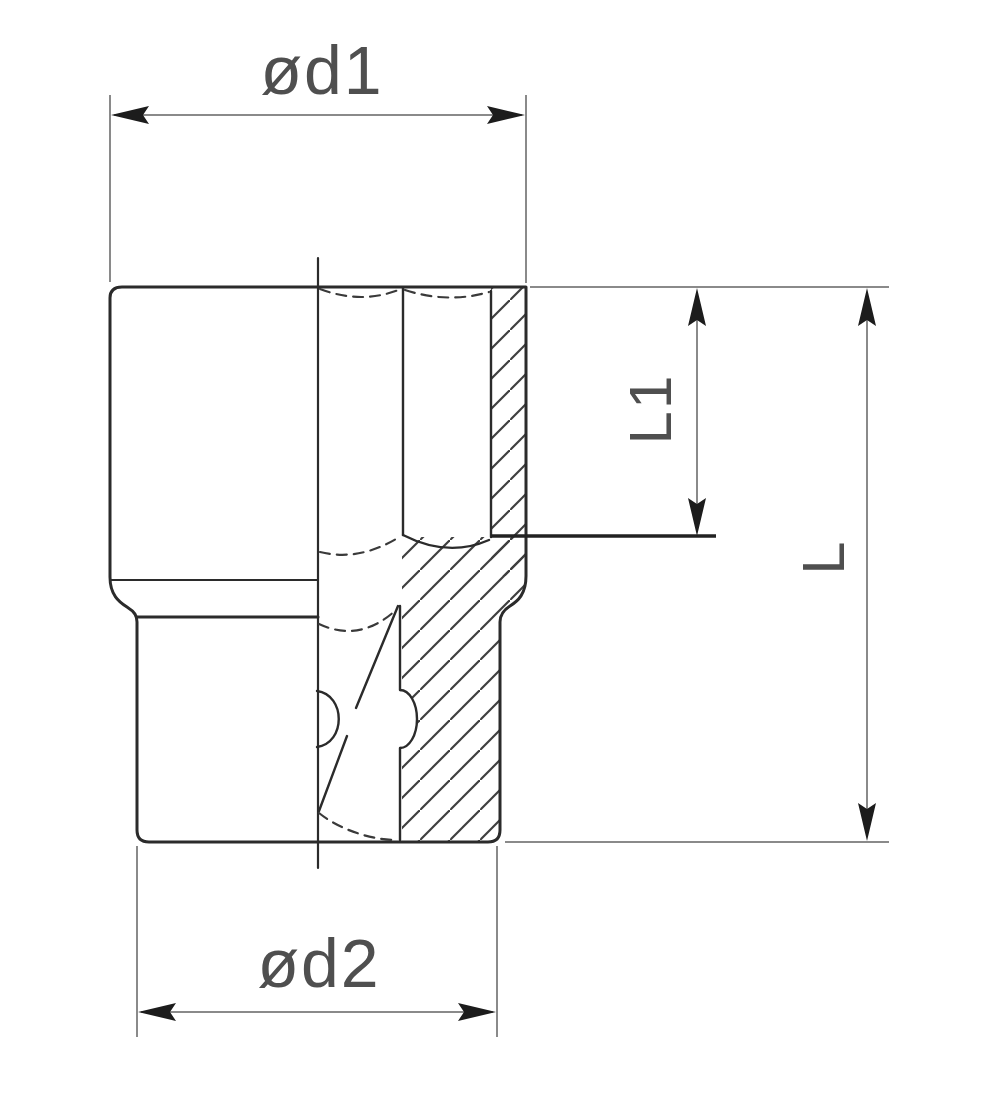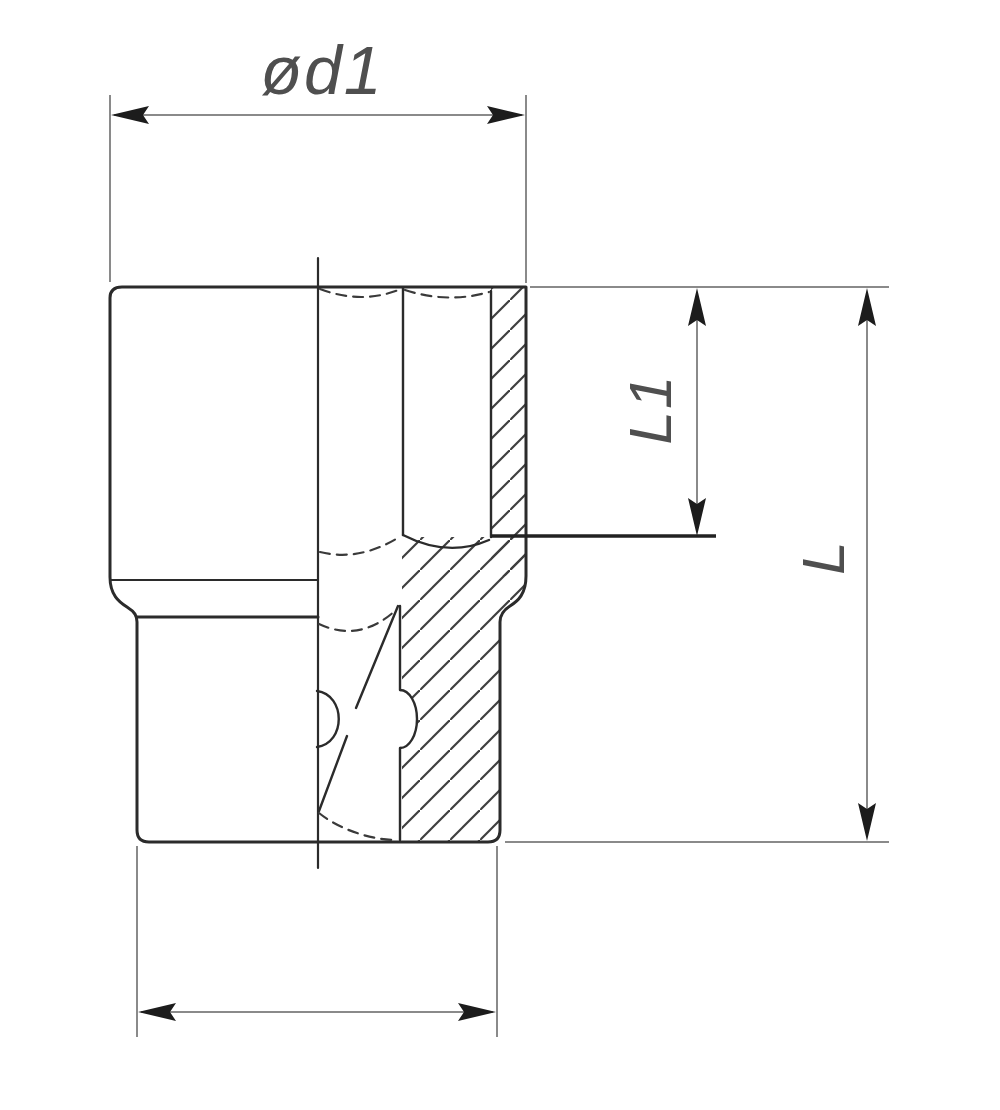--- a/index.html
+++ b/index.html
@@ -14,21 +14,20 @@
   body{
     width:1000px;height:1110px;
     background:var(--c-background);
     font-family:"Liberation Sans", sans-serif;
     overflow:hidden;
   }
   .canvas{
     position:relative;
     width:884px;height:1110px;
     background:var(--c-background);
-    font-style:italic;
   }
   .canvas svg{position:absolute;left:0;top:0;}
 
   
   .outline     {fill:none;stroke:var(--c-outline);stroke-width:3;stroke-linecap:round;stroke-linejoin:round;}
   .outline-thin{fill:none;stroke:var(--c-outline);stroke-width:2.2;stroke-linecap:round;}
   .inner       {fill:none;stroke:var(--c-outline);stroke-width:2.4;stroke-linecap:round;}
   .dashed      {fill:none;stroke:#3a3a3a;stroke-width:2.2;stroke-dasharray:10 7;stroke-linecap:round;}
   .dimline     {fill:none;stroke:var(--c-dimension);stroke-width:2;stroke-linecap:butt;}
   .extheavy    {fill:none;stroke:#222222;stroke-width:3.4;stroke-linecap:butt;}
@@ -125,17 +124,18 @@
       <path class="dimline" d="M530,287 H889"></path>
       <path class="dimline" d="M505,842 H889"></path>
       <path class="dimline" d="M867,293 V837"></path>
       <polygon class="arrow" points="867,288 858,326 867,320 876,326"></polygon>
       <polygon class="arrow" points="867,841 858,803 867,809 876,803"></polygon>
     </g>
   </svg>
 
   <div class="dim-label horiz size-big" style="left:322px;top:70px;">ød1</div>
 
+  <div class="dim-label horiz size-big" style="left:319px;top:963px;">ød2</div>
 
   <div class="dim-label vert size-med" style="left:651px;top:409px;">L1</div>
 
   <div class="dim-label vert size-med" style="left:824px;top:557px;">L</div>
 </div>
 
 </body></html>

